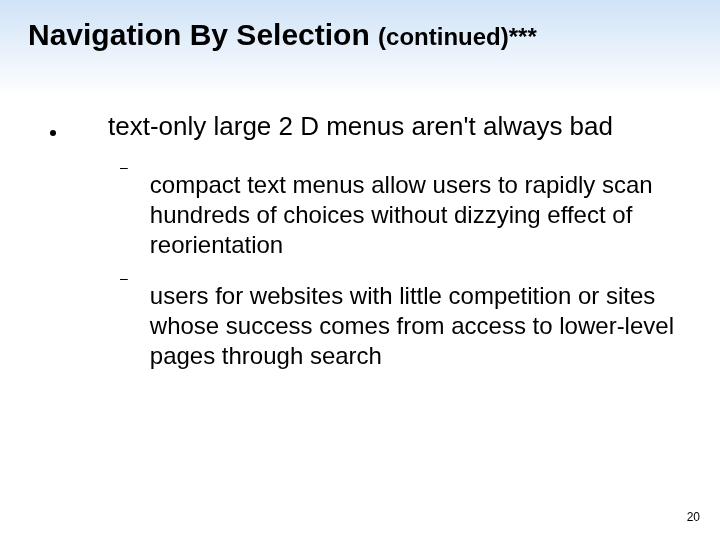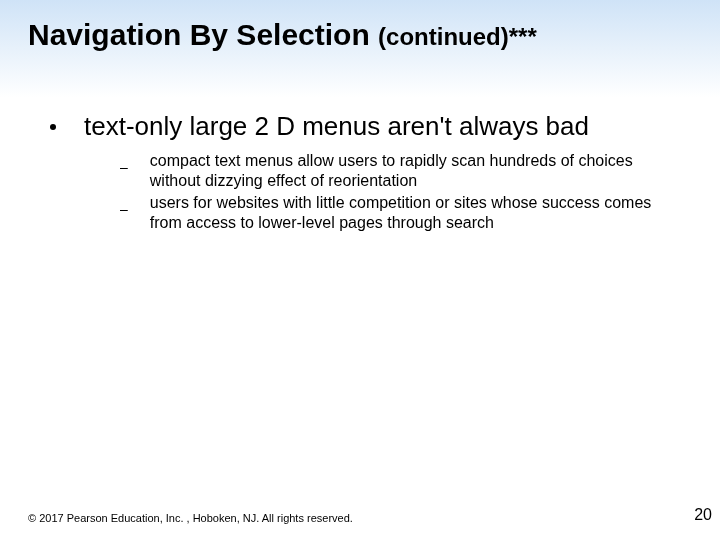--- a/index.html
+++ b/index.html
@@ -34,22 +34,23 @@
   }
   .body {
     position: absolute;
     top: 110px;
     left: 50px;
     right: 40px;
     color: #000;
   }
   .bullet-row {
     display: flex;
-    align-items: flex-start;
+    align-items: center;
     margin-bottom: 8px;
+    gap: 24px;
   }
   .bullet-dot {
     width: 6px;
     height: 6px;
     background: #000;
     border-radius: 50%;
     margin-top: 14px;
     margin-right: 28px;
     flex-shrink: 0;
   }
@@ -66,35 +67,36 @@
     align-items: flex-start;
     margin-bottom: 2px;
   }
   .sub-dash {
     font-size: 14px;
     margin-top: 8px;
     margin-right: 22px;
     flex-shrink: 0;
   }
   .sub-text {
-    font-size: 16px;
+    font-size: 24px;
     line-height: 1.25;
+    margin-top: 19px;
   }
   .footer {
     position: absolute;
     bottom: 16px;
     left: 28px;
     font-size: 11px;
     color: #000;
   }
   .pagenum {
     position: absolute;
     bottom: 16px;
-    right: 8px;
-    font-size: 16px;
+    right: 20px;
+    font-size: 12px;
     color: #000;
   }
 </style>
 </head>
 <body>
 
 <div class="slide">
 
   <div class="title">
     <span class="t1">Navigation By Selection </span><span class="t2">(continued)***</span>
@@ -110,16 +112,15 @@
         <div class="sub-dash">–</div>
         <div class="sub-text">compact text menus allow users to rapidly scan hundreds of choices without dizzying effect of reorientation</div>
       </div>
       <div class="sub-row">
         <div class="sub-dash">–</div>
         <div class="sub-text">users for websites with little competition or sites whose success comes from access to lower-level pages through search</div>
       </div>
     </div>
   </div>
 
-  <div class="footer">© 2017 Pearson Education, Inc. , Hoboken, NJ.  All rights reserved.</div>
   <div class="pagenum">20</div>
 
 </div>
 
 </body></html>

